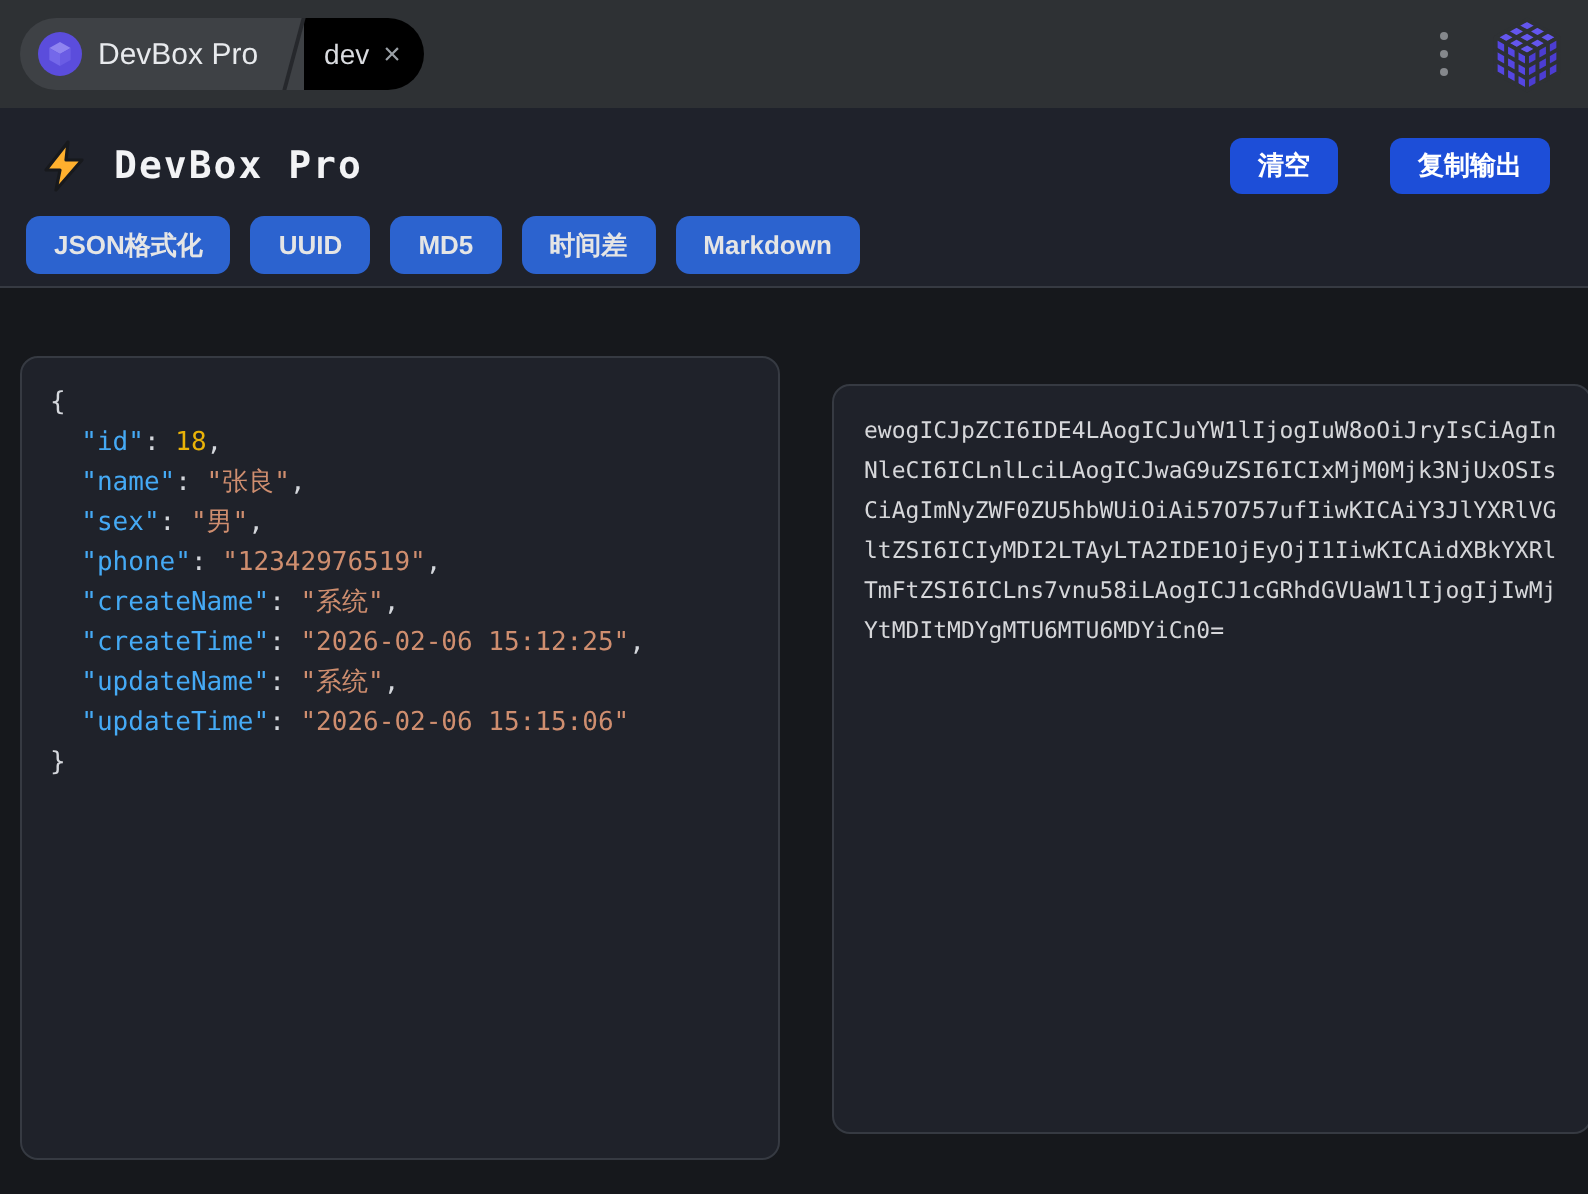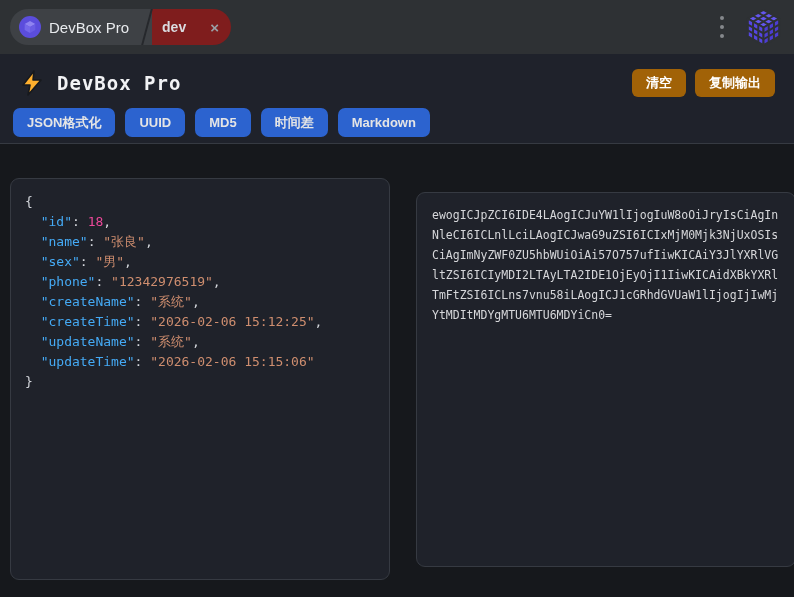--- a/index.html
+++ b/index.html
@@ -9,58 +9,58 @@
 
   
   .topbar { position:absolute; left:0; top:0; width:794px; height:54px; background:#2e3134; }
   .tab { position:absolute; left:10px; top:9px; height:36px; display:flex; align-items:stretch;
          border-radius:18px; overflow:hidden; cursor:default; }
   .tab-main { background:#3e4145; display:flex; align-items:center; gap:8px; padding:0 14px 0 9px;
               color:#e8eaed; font-size:15px; }
   .tab-sep { width:9px; background:#3e4145; position:relative; }
   .tab-sep::after { content:""; position:absolute; left:3px; top:-2px; bottom:-2px; width:2px;
                     background:#26282c; transform:skewX(-15deg); }
-  .tab-env { background:#7f1d1d; display:flex; align-items:center; gap:24px; padding:0 12px 0 10px;
-             color:#dadce0; font-size:14px;font-weight:bold; }
+  .tab-env { background:#000000; display:flex; align-items:center; gap:7px; padding:0 12px 0 10px;
+             color:#dadce0; font-size:14px; }
   .tab-close { color:#9aa0a6; font-size:15px; line-height:1; cursor:pointer; }
   .logo-circle { width:22px; height:22px; border-radius:50%; background:#5b4ddc;
                  display:flex; align-items:center; justify-content:center; }
   .topbar-right { position:absolute; right:8px; top:0; height:54px; display:flex; align-items:center; gap:13px; }
   .kebab { display:flex; flex-direction:column; gap:5px; padding:6px 4px; cursor:pointer; }
   .kebab span { width:4px; height:4px; border-radius:50%; background:#85888c; }
 
   
   .header { position:absolute; left:0; top:54px; width:794px; height:90px; background:#1f222b;
             border-bottom:1px solid #363a42; }
   .title-row { display:flex; align-items:center; padding:11px 19px 0 20px; height:46px; }
   .app-title { color:#f2f3f5; font-family:"DejaVu Sans Mono", monospace; font-weight:bold;
                font-size:19px; letter-spacing:1px; margin-left:13px; }
   .title-spacer { flex:1; }
-  .btn-primary { background:#a16207; color:#fff; border:none; border-radius:6px; height:28px;
+  .btn-primary { background:#1d4ed8; color:#fff; border:none; border-radius:6px; height:28px;
                  padding:0 14px; font-size:13px; font-weight:bold; cursor:pointer;
                  font-family:Liberation Mono, monospace; }
-  .btn-primary + .btn-primary { margin-left:9px; }
+  .btn-primary + .btn-primary { margin-left:26px; }
   .toolbar { display:flex; gap:10px; padding:8px 0 0 13px; }
   .btn-tool { background:#2c63cf; color:#e5e5e5; border:none; border-radius:7px; height:29px;
               padding:0 14px; font-size:13px; font-weight:bold; cursor:pointer;
               font-family:"Liberation Sans", sans-serif; }
 
   
   .main { position:absolute; left:0; top:144px; width:794px; height:453px; background:#16181c; }
   .panel { position:absolute; background:#1f222a; border:1px solid #363a42; border-radius:9px;
            overflow:hidden; }
   .panel-input { left:10px; top:34px; width:380px; height:402px; padding:13px 14px; }
   .panel-output { left:416px; top:48px; width:380px; height:375px; padding:12px 15px; }
 
   .code { font-family:"DejaVu Sans Mono", monospace; font-size:13px; line-height:20px; }
   .code-line { white-space:pre; }
   .tk-p { color:#d4d7dc; }
   .tk-k { color:#45aaf5; }
   .tk-s { color:#cf8e6f; }
-  .tk-n { color:#ec4899; }
+  .tk-n { color:#eab308; }
 
   .b64 { font-family:"DejaVu Sans Mono", monospace; font-size:11.5px; line-height:20px;
          color:#d6d7da; word-break:break-all; white-space:pre-wrap; }
 </style>
 </head>
 <body>
 
 <div class="app">
 
   <div class="topbar">

